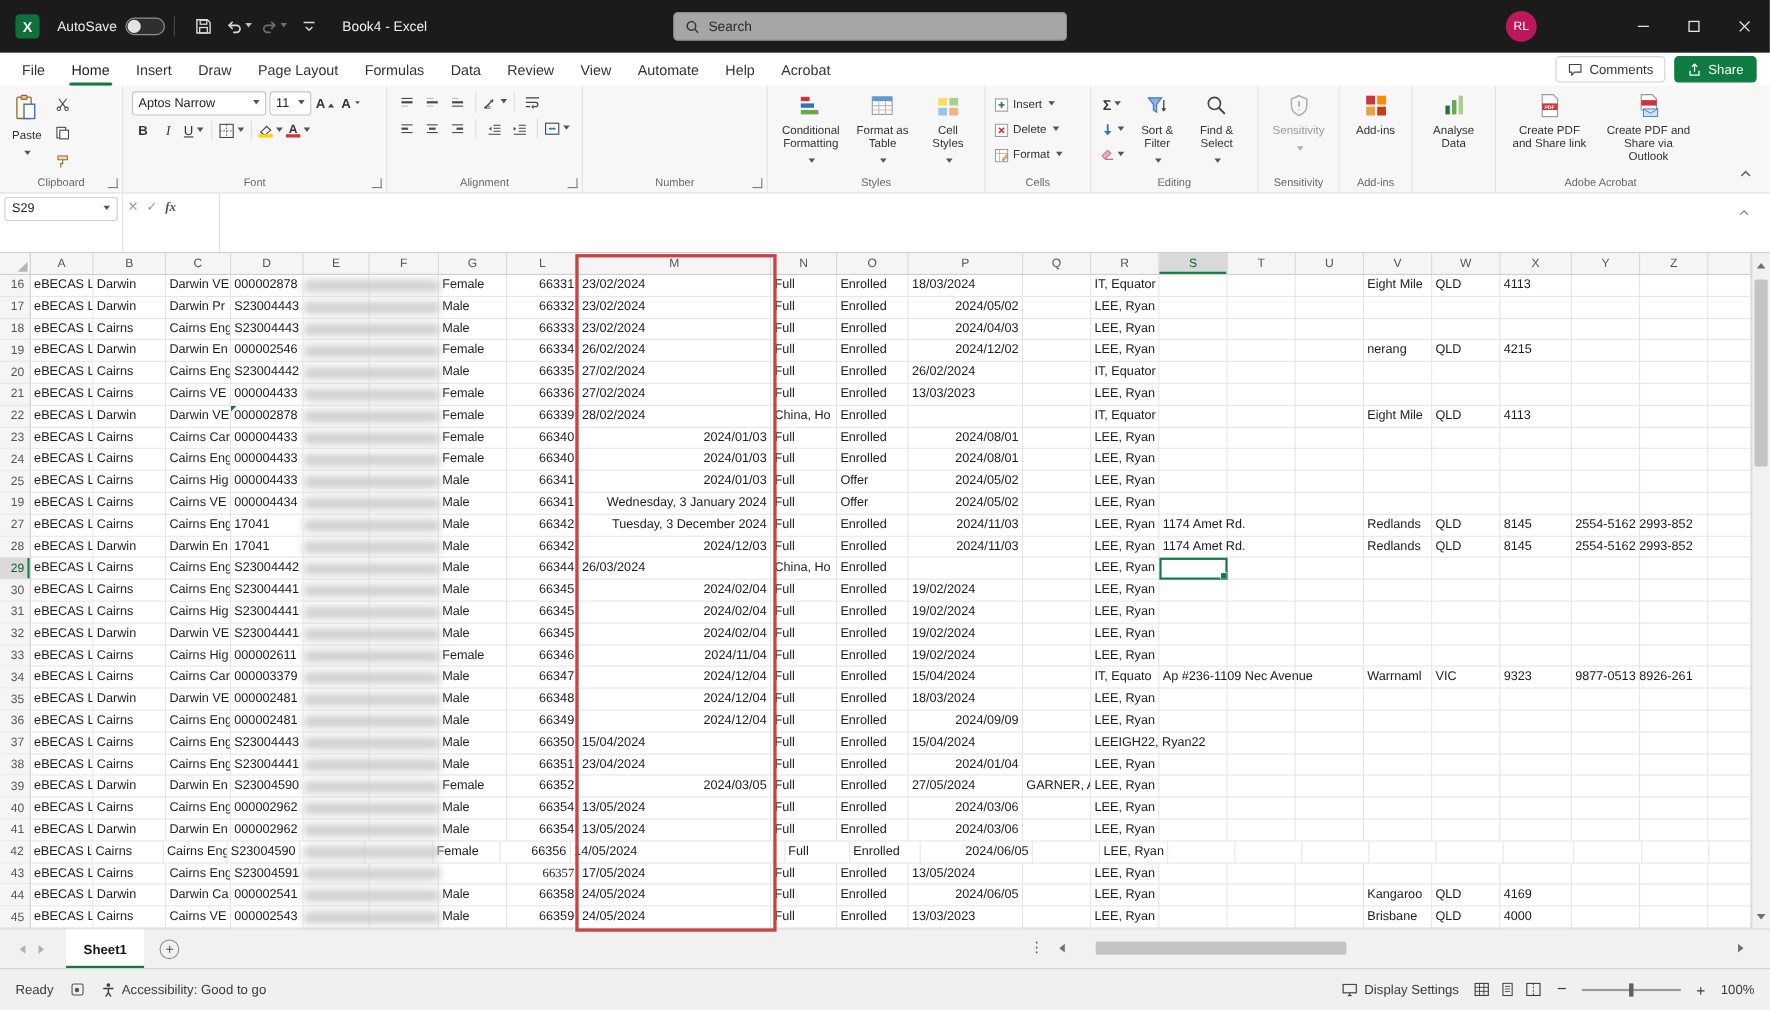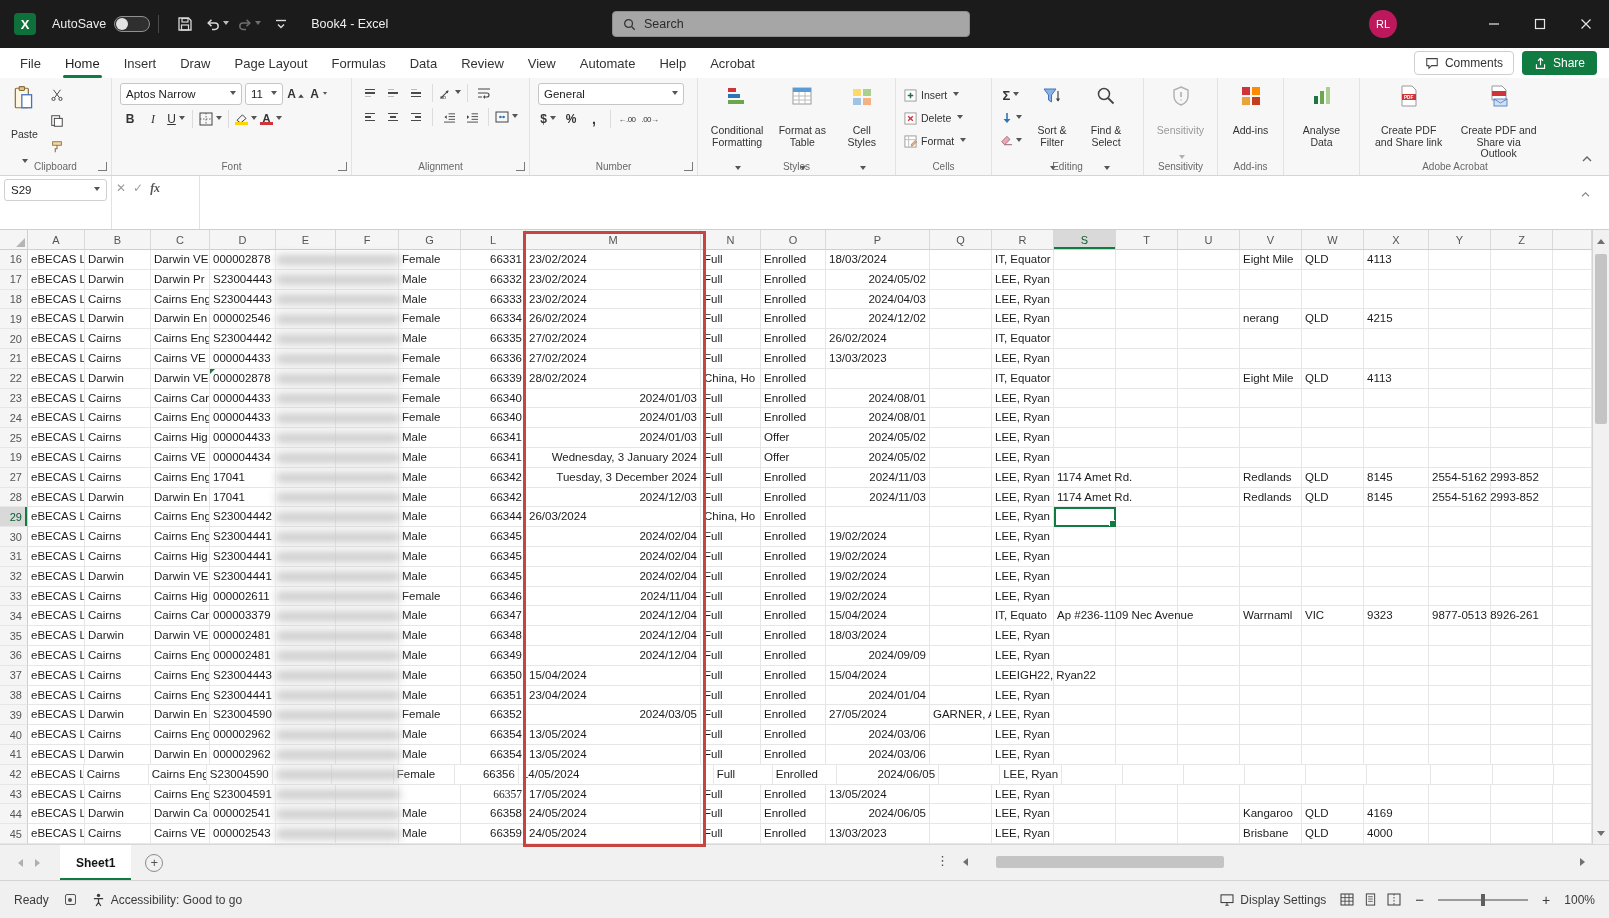--- a/index.html
+++ b/index.html
@@ -27,21 +27,21 @@
 .mtab.active{color:#1d1d1d}
 .mtab.active::after{content:"";position:absolute;left:10px;right:10px;bottom:0;height:3px;background:#107C41;border-radius:2px}
 .mb-right{position:absolute;right:12px;top:3px;display:flex;gap:8px}
 .comments{border:1px solid #cfcfcf;background:#fff;border-radius:4px;font-size:12px;color:#333;display:flex;align-items:center;padding:2px 10px;gap:6px;height:24px}
 .sharebtn{background:#107C41;color:#fff;border-radius:4px;font-size:12px;display:flex;align-items:center;padding:2px 12px;gap:6px;height:24px}
 
 .ribbon{height:98px;background:#f7f7f7;border-bottom:1px solid #d5d5d5;display:flex;position:relative}
 .rgroup{position:relative;border-right:1px solid #e3e3e3;padding:5px 8px 18px;display:flex;gap:6px;align-items:flex-start}
 .glabel{position:absolute;bottom:3px;left:0;right:0;text-align:center;font-size:10px;color:#686868;white-space:nowrap}
 .launcher{position:absolute;right:4px;bottom:4px;width:9px;height:9px;border-right:1.4px solid #7a7a7a;border-bottom:1.4px solid #7a7a7a}
-.bb{display:flex;flex-direction:column;align-items:center;gap:18px;padding:2px 3px;font-size:10.5px;color:#333;text-align:center}
+.bb{display:flex;flex-direction:column;align-items:center;gap:7px;padding:2px 3px;font-size:10.5px;color:#333;text-align:center}
 .bb .cap{line-height:11.5px}
 .bb.gray{color:#9a9a9a}
 .col{display:flex;flex-direction:column;gap:4px}
 .rrow{display:flex;gap:3px;align-items:center}
 .combo{background:#fff;border:1px solid #c6c6c6;border-radius:3px;height:22px;font-size:11.5px;color:#222;display:flex;align-items:center;justify-content:space-between;padding:0 5px;gap:4px}
 .sq{min-width:20px;height:20px;display:flex;align-items:center;justify-content:center;font-size:12px;color:#333;border-radius:2px;gap:1px}
 .sq b{font-size:12px}
 .vdiv{width:1px;height:18px;background:#dcdcdc;margin:0 3px}
 .clrbar{width:13px;height:3px;margin-top:-2px}
 .lnico{display:flex;flex-direction:column;gap:2px}
@@ -383,45 +383,20 @@
             </svg>
             <span class="dn"></span>
           </div>
       </div>
     </div>
     <span class="glabel">Alignment</span>
     <span class="launcher"></span>
   </div>
 
   <div class="rgroup" style="width:168px">
-    <div class="col" style="width:100%">
-      <div class="combo" style="width:146px">
-          <span>General</span>
-          <span class="dn"></span>
-        </div>
-      <div class="rrow">
-        <div class="sq">
-            <b>$</b>
-            <span class="dn"></span>
-          </div>
-        <div class="sq">
-            <b>%</b>
-          </div>
-        <div class="sq">
-            <b style="font-size:14px">,</b>
-          </div>
-        <div class="vdiv"></div>
-        <div class="sq">
-            <span style="font-size:8px;letter-spacing:-.5px">←.00</span>
-          </div>
-        <div class="sq">
-            <span style="font-size:8px;letter-spacing:-.5px">.00→</span>
-          </div>
-      </div>
-    </div>
     <span class="glabel">Number</span>
     <span class="launcher"></span>
   </div>
 
   <div class="rgroup" style="width:198px">
     <div class="bb" style="width:64px">
       <svg width="22" height="22" viewBox="0 0 22 22">
           <rect x="2" y="3" width="8" height="4" fill="#d13438"></rect>
           <rect x="2" y="9" width="12" height="4" fill="#2e75b6"></rect>
           <rect x="2" y="15" width="16" height="4" fill="#6aa84f"></rect>

